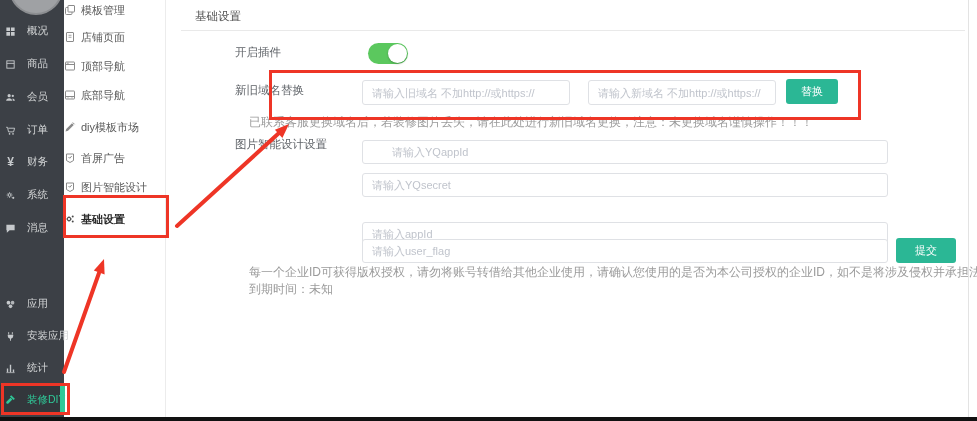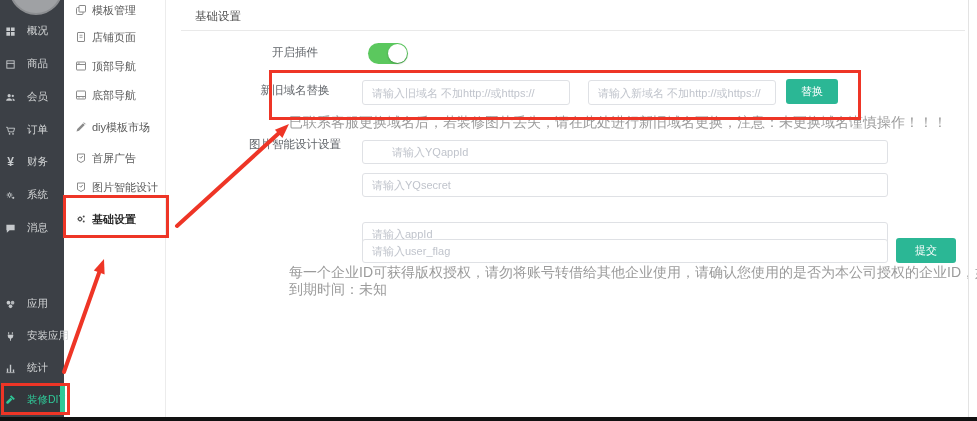--- a/index.html
+++ b/index.html
@@ -15,45 +15,45 @@
   .s-item .ic { width:11px; height:11px; flex:none; color:#c6c9cc; }
   .s-item.active { top:385px; height:29px; background:#33373c; color:#2fc998; }
   .s-item.active .ic { color:#2fc998; }
   .diy-bar { position:absolute; left:60px; top:386px; width:5px; height:27px; background:#2fc998; z-index:6; }
   .yen { font-size:12px; font-weight:bold; width:11px; text-align:center; color:#c6c9cc; }
 
   
   .submenu { position:absolute; left:64px; top:0; width:102px; height:417px; background:#fff;
              border-right:1px solid #ececec; z-index:4; }
   .m-item { position:absolute; left:0; width:102px; height:20px; display:flex; align-items:center;
-            gap:5px; padding-left:11px; font-size:11px; color:#5a5a5a; cursor:pointer; white-space:nowrap; }
+            gap:5px; font-size:11px; color:#5a5a5a; cursor:pointer; white-space:nowrap; }
   .m-item .ic { width:12px; height:12px; flex:none; color:#8a8a8a; }
   .m-item.active { font-weight:bold; color:#2b2b2b; }
   .m-item.active .ic { color:#4a4a4a; }
 
   
   .page-title { position:absolute; left:195px; top:9px; font-size:11.5px; color:#4f4f4f; }
   .title-divider { position:absolute; left:181px; top:30px; width:784px; height:1px; background:#e9e9e9; }
 
-  .flabel { position:absolute; left:235px; width:120px; text-align:center; font-size:11.5px; color:#5f6368; white-space:nowrap; }
+  .flabel { position:absolute; left:235px; width:120px; text-align:left; font-size:11.5px; color:#5f6368; white-space:nowrap; }
 
   .toggle { position:absolute; left:368px; top:43px; width:40px; height:21px; border-radius:11px;
             background:#5bc85e; cursor:pointer; }
   .toggle .knob { position:absolute; right:1px; top:1px; width:19px; height:19px; border-radius:50%;
                   background:#fff; box-shadow:0 1px 2px rgba(0,0,0,.25); }
 
   .txt-input { position:absolute; height:25px; border:1px solid #dfe1e5; border-radius:3px;
                font-size:11px; padding:0 9px; color:#333; outline:none; background:#fff;
                font-family:"Liberation Sans","DejaVu Sans",sans-serif; }
   .txt-input::placeholder { color:#c0c4cc; }
 
   .btn { position:absolute; border:none; border-radius:3px; background:#2bb795; color:#fff;
          font-size:11px; cursor:pointer; font-family:Liberation Sans, sans-serif; }
 
-  .note { position:absolute; font-size:14px; color:#9b9b9b; white-space:nowrap;margin-left:40px; }
+  .note { position:absolute; font-size:12px; color:#9b9b9b; white-space:nowrap; }
 
   
   .rbox { position:absolute; border:3px solid #ee3526; z-index:40; pointer-events:none; }
   .annot-svg { position:absolute; left:0; top:0; z-index:41; pointer-events:none; }
 
   
   .bottom-bar { position:absolute; left:0; top:417px; width:977px; height:4px; background:#111; z-index:60; }
   .right-edge { position:absolute; left:968px; top:0; width:1px; height:417px; background:#e3e3e3; z-index:60; }
 </style>
 </head>

